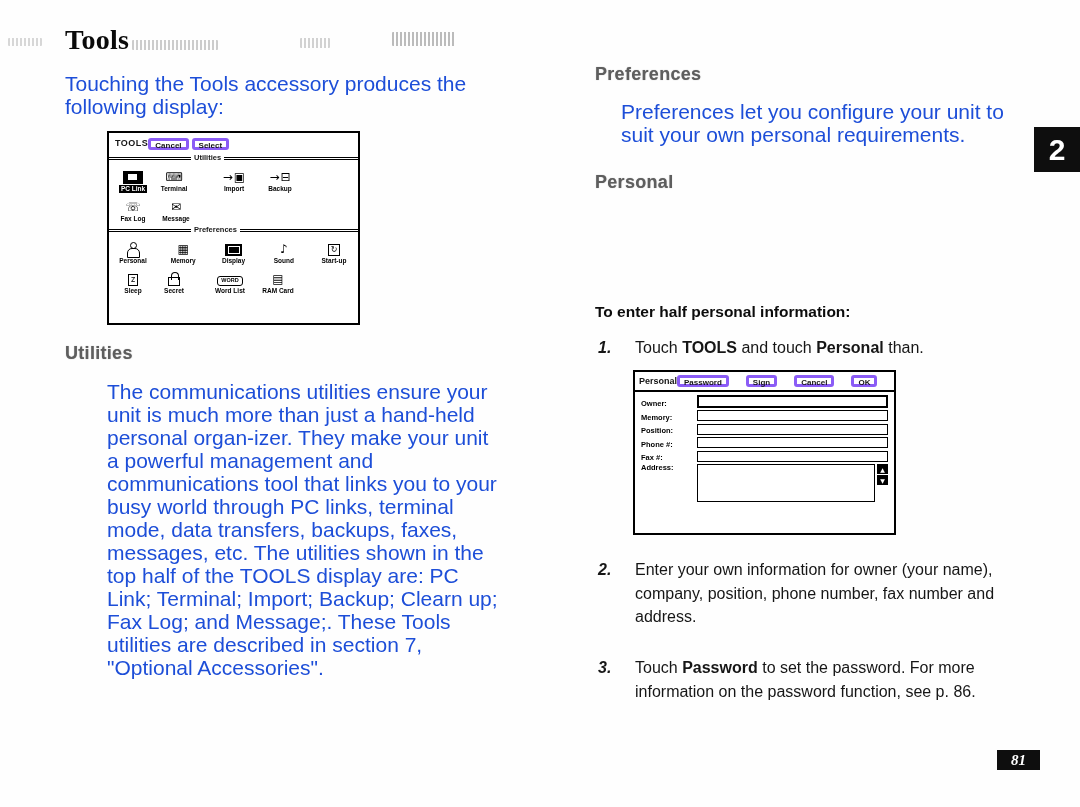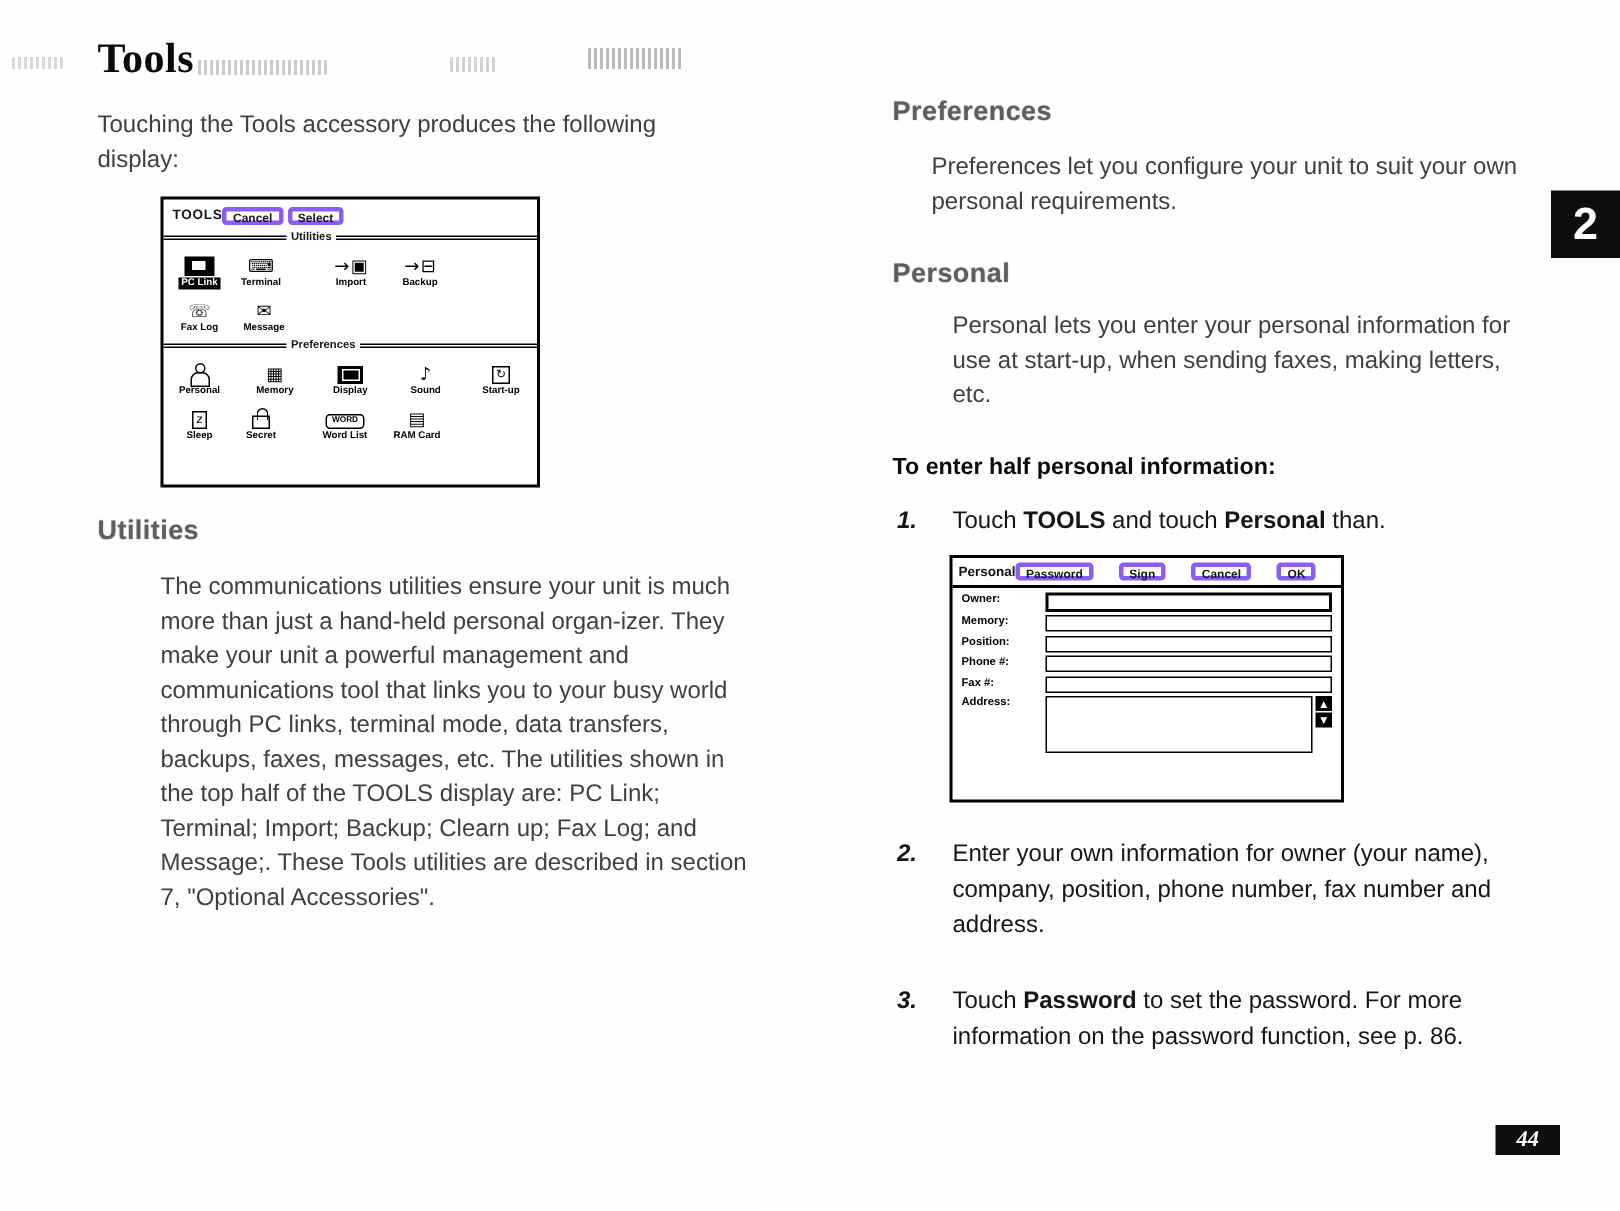--- a/index.html
+++ b/index.html
@@ -5,21 +5,21 @@
   *{margin:0;padding:0;box-sizing:border-box}
   html,body{background:#fff}
   body{width:1080px;height:807px;font-family:"Liberation Sans",sans-serif;color:#151515;position:relative}
   .page{position:relative;width:1080px;height:807px;overflow:hidden;background:#fefefe}
 
   
   .smudge{position:absolute;background:repeating-linear-gradient(90deg,#8f8f8f 0 2px,transparent 2px 4px);border-radius:1px}
 
   
   .title{position:absolute;left:65px;top:24px;font:bold 28px "Liberation Serif",serif;color:#0a0a0a;letter-spacing:.3px}
-  .body{position:absolute;font-size:16px;line-height:23px;color:#404040}
+  .body{position:absolute;font-size:21px;line-height:23px;color:#1d4ed8}
   .gray-head{position:absolute;font:bold 18px "Liberation Sans",sans-serif;color:#5e5e5e;letter-spacing:.3px;text-shadow:0 0 1px rgba(95,95,95,.55)}
   .proc-head{position:absolute;font:bold 15.5px "Liberation Sans",sans-serif;color:#0c0c0c}
   .step{position:absolute;display:flex;font-size:16px;line-height:23.5px;color:#161616}
   .step-num{flex:0 0 37px;font-weight:bold;font-style:italic}
   .step-text{flex:1}
   .step-text b{font-weight:bold}
 
   
   .tools-dialog{position:absolute;left:107px;top:131px;width:253px;height:194px;border:2px solid #000;background:#fff}
   .td-header{display:flex;align-items:center;height:18px;padding:3px 4px 0 6px}
@@ -56,21 +56,21 @@
   .g-lock::before{content:"";position:absolute;left:2px;top:-6px;width:6px;height:7px;border:1px solid #000;border-bottom:none;border-radius:4px 4px 0 0}
   .g-word{border:1px solid #000;border-radius:3px;font:bold 5.5px/1 "Liberation Sans",sans-serif;padding:1.5px 3px}
   .g-boxchar{border:1px solid #000;font-size:8px;line-height:10px;padding:0 2px;font-family:"DejaVu Sans",sans-serif}
 
   
   .personal-dialog{position:absolute;left:633px;top:370px;width:263px;height:165px;border:2px solid #000;background:#fff}
   .pd-header{display:flex;align-items:center;height:20px;padding:2px 4px;border-bottom:2px solid #000}
   .pd-title{font:bold 9px/1 "Liberation Sans",sans-serif}
   .pd-header .mini-btn:first-of-type{margin-left:auto}
   .pd-header .mini-btn + .mini-btn{margin-left:17px}
-  .pd-row{display:flex;align-items:flex-start;padding:0 6px;margin-top:2.5px}
+  .pd-row{display:flex;align-items:flex-end;padding:0 6px;margin-top:2.5px}
   .pd-lbl{flex:0 0 56px;font:bold 7.5px/1 "Liberation Sans",sans-serif;color:#000}
   .pd-input{flex:1;height:11px;border:1px solid #000;background:#fff}
   .pd-input.first{border:2px solid #000;height:13px}
   .pd-row.addr{align-items:flex-start}
   .pd-input.tall{height:38px}
   .pd-scroll{display:flex;flex-direction:column;margin-left:2px}
   .pd-scroll .sq{width:11px;height:10px;background:#000;color:#fff;font-size:6px;display:flex;align-items:center;justify-content:center;margin-bottom:1px;font-family:"DejaVu Sans",sans-serif}
 
   
   .chapter-tab{position:absolute;right:0;top:127px;width:46px;height:45px;background:#0e0e0e;color:#fff;display:flex;align-items:center;justify-content:center;font:bold 30px "Liberation Sans",sans-serif}
@@ -200,21 +200,20 @@
     </div>
   </div>
 
   <h2 class="gray-head" style="left:65px;top:343px">Utilities</h2>
   <p class="body" style="left:107px;top:380px;width:397px">The communications utilities ensure your unit is much more than just a hand-held personal organ-izer. They make your unit a powerful management and communications tool that links you to your busy world through PC links, terminal mode, data transfers, backups, faxes, messages, etc. The utilities shown in the top half of the TOOLS display are: PC Link; Terminal; Import; Backup; Clearn up; Fax Log; and Message;. These Tools utilities are described in section 7, "Optional Accessories".</p>
 
   <h2 class="gray-head" style="left:595px;top:64px">Preferences</h2>
   <p class="body" style="left:621px;top:100px;width:395px">Preferences let you configure your unit to suit your own personal requirements.</p>
 
   <h2 class="gray-head" style="left:595px;top:172px">Personal</h2>
-  <p class="body" style="left:635px;top:206px;width:390px">Personal lets you enter your personal information for use at start-up, when sending faxes, making letters, etc.</p>
 
   <h3 class="proc-head" style="left:595px;top:303px">To enter half personal information:</h3>
 
   <div class="step" style="left:598px;top:336px;width:437px">
     <span class="step-num">1.</span>
     <span class="step-text"><span>Touch </span><b>TOOLS</b><span> and touch </span><b>Personal</b><span> than.</span></span>
   </div>
 
   <div class="personal-dialog">
     <div class="pd-header">
@@ -258,15 +257,15 @@
     <span class="step-num">2.</span>
     <span class="step-text">Enter your own information for owner (your name), company, position, phone number, fax number and address.</span>
   </div>
 
   <div class="step" style="left:598px;top:656px;width:437px">
     <span class="step-num">3.</span>
     <span class="step-text"><span>Touch </span><b>Password</b><span> to set the password. For more information on the password function, see p. 86.</span></span>
   </div>
 
   <div class="chapter-tab">2</div>
-  <div class="page-number">44</div>
+  <div class="page-number">81</div>
 
 </div>
 
 </body></html>

